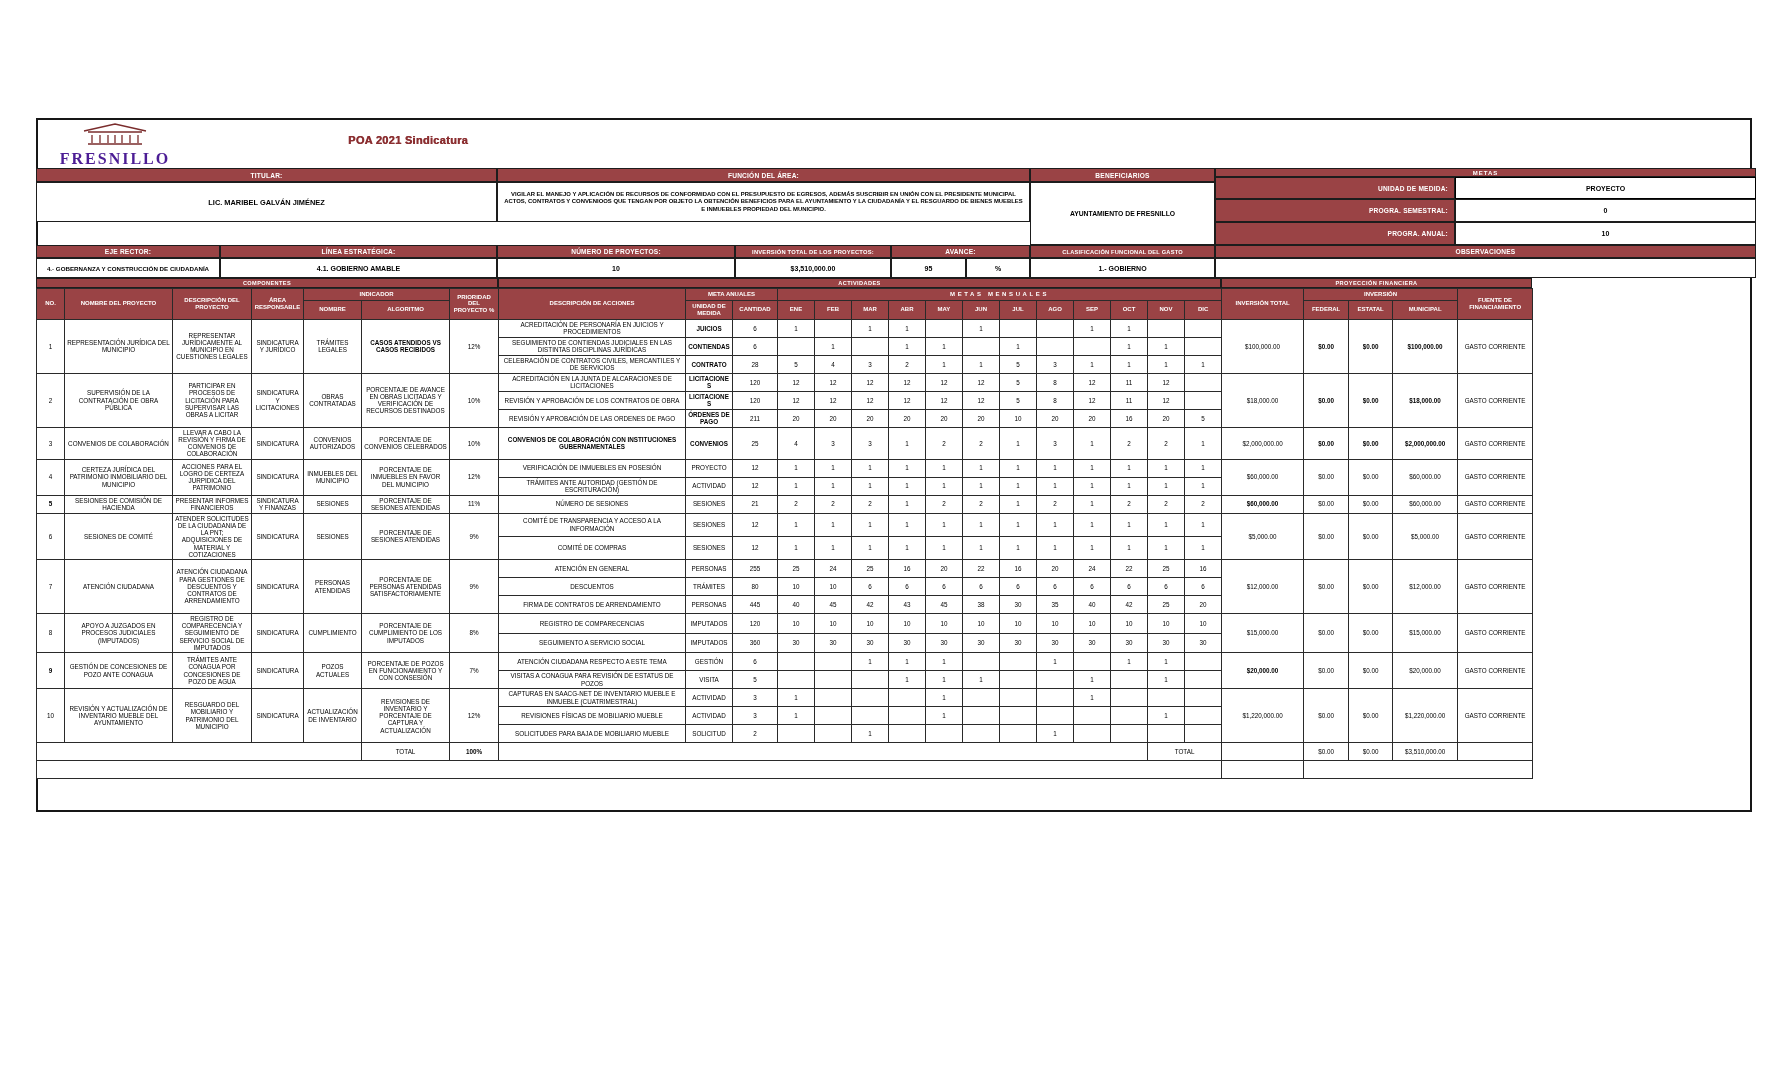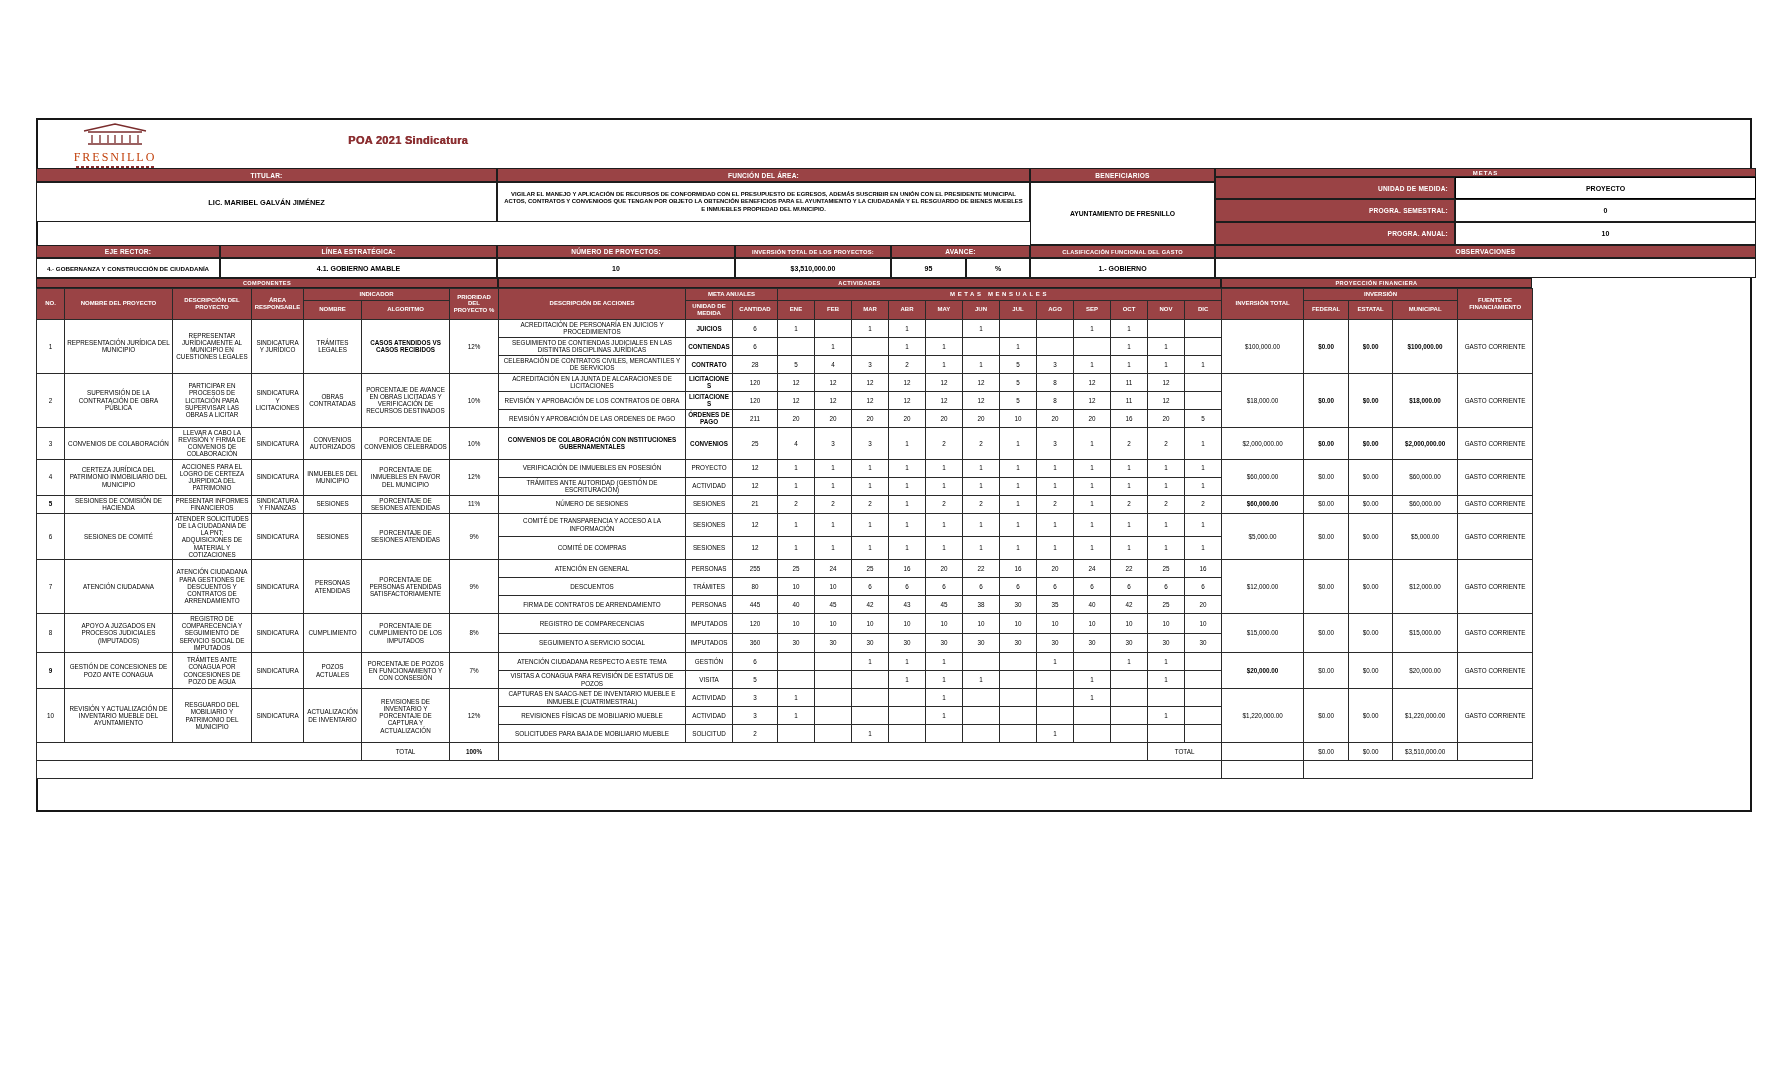--- a/index.html
+++ b/index.html
@@ -11,21 +11,21 @@
   .hc{position:absolute;box-sizing:border-box;display:flex;align-items:center;justify-content:center;
       text-align:center;border:1px solid #1d1d1d;overflow:hidden;}
   .hl{background:#9a4345;color:#fff;font-weight:bold;font-size:6.6px;letter-spacing:.2px;}
   .hv{background:#fff;font-weight:bold;font-size:7px;}
   .hr{justify-content:flex-end;padding-right:6px;}
   .small{font-size:5.9px;line-height:1.25;padding:0 6px;}
   .band{background:#9a4345;color:#fff;font-weight:bold;font-size:5.6px;letter-spacing:.4px;}
   .thickv{border:1.6px solid #000;}
   
   .logo{position:absolute;left:24px;top:4px;width:110px;height:46px;display:flex;flex-direction:column;align-items:center;}
-  .logo .name{font-family:"Liberation Serif",serif;font-size:12px;letter-spacing:2px;color:#c2410c;font-weight:normal;}
+  .logo .name{font-family:"Liberation Serif",serif;font-size:16px;letter-spacing:2px;color:#4c1d95;font-weight:bold;}
   .logo .sub{width:78px;height:3px;background:repeating-linear-gradient(90deg,#8b2f31 0 3px,transparent 3px 5px);margin-top:1px;}
   .doc-title{position:absolute;left:312px;top:16px;font-size:11px;font-weight:800;color:#8b2f31;
              text-shadow:.5px 0 #8b2f31;letter-spacing:.3px;}
   
   table.poa{position:absolute;left:0;top:170px;width:1496px;border-collapse:collapse;table-layout:fixed;}
   table.poa th,table.poa td{border:1px solid #2a2a2a;font-size:6.3px;line-height:1.15;padding:1px 2px;
       text-align:center;vertical-align:middle;overflow:hidden;box-sizing:border-box;background:#fff;word-wrap:break-word;}
   table.poa thead th{background:#9a4345;color:#fff;font-weight:bold;font-size:6px;padding:2px 1px;}
   table.poa thead th.spread{letter-spacing:2.6px;}
   table.poa td{height:18px;}

